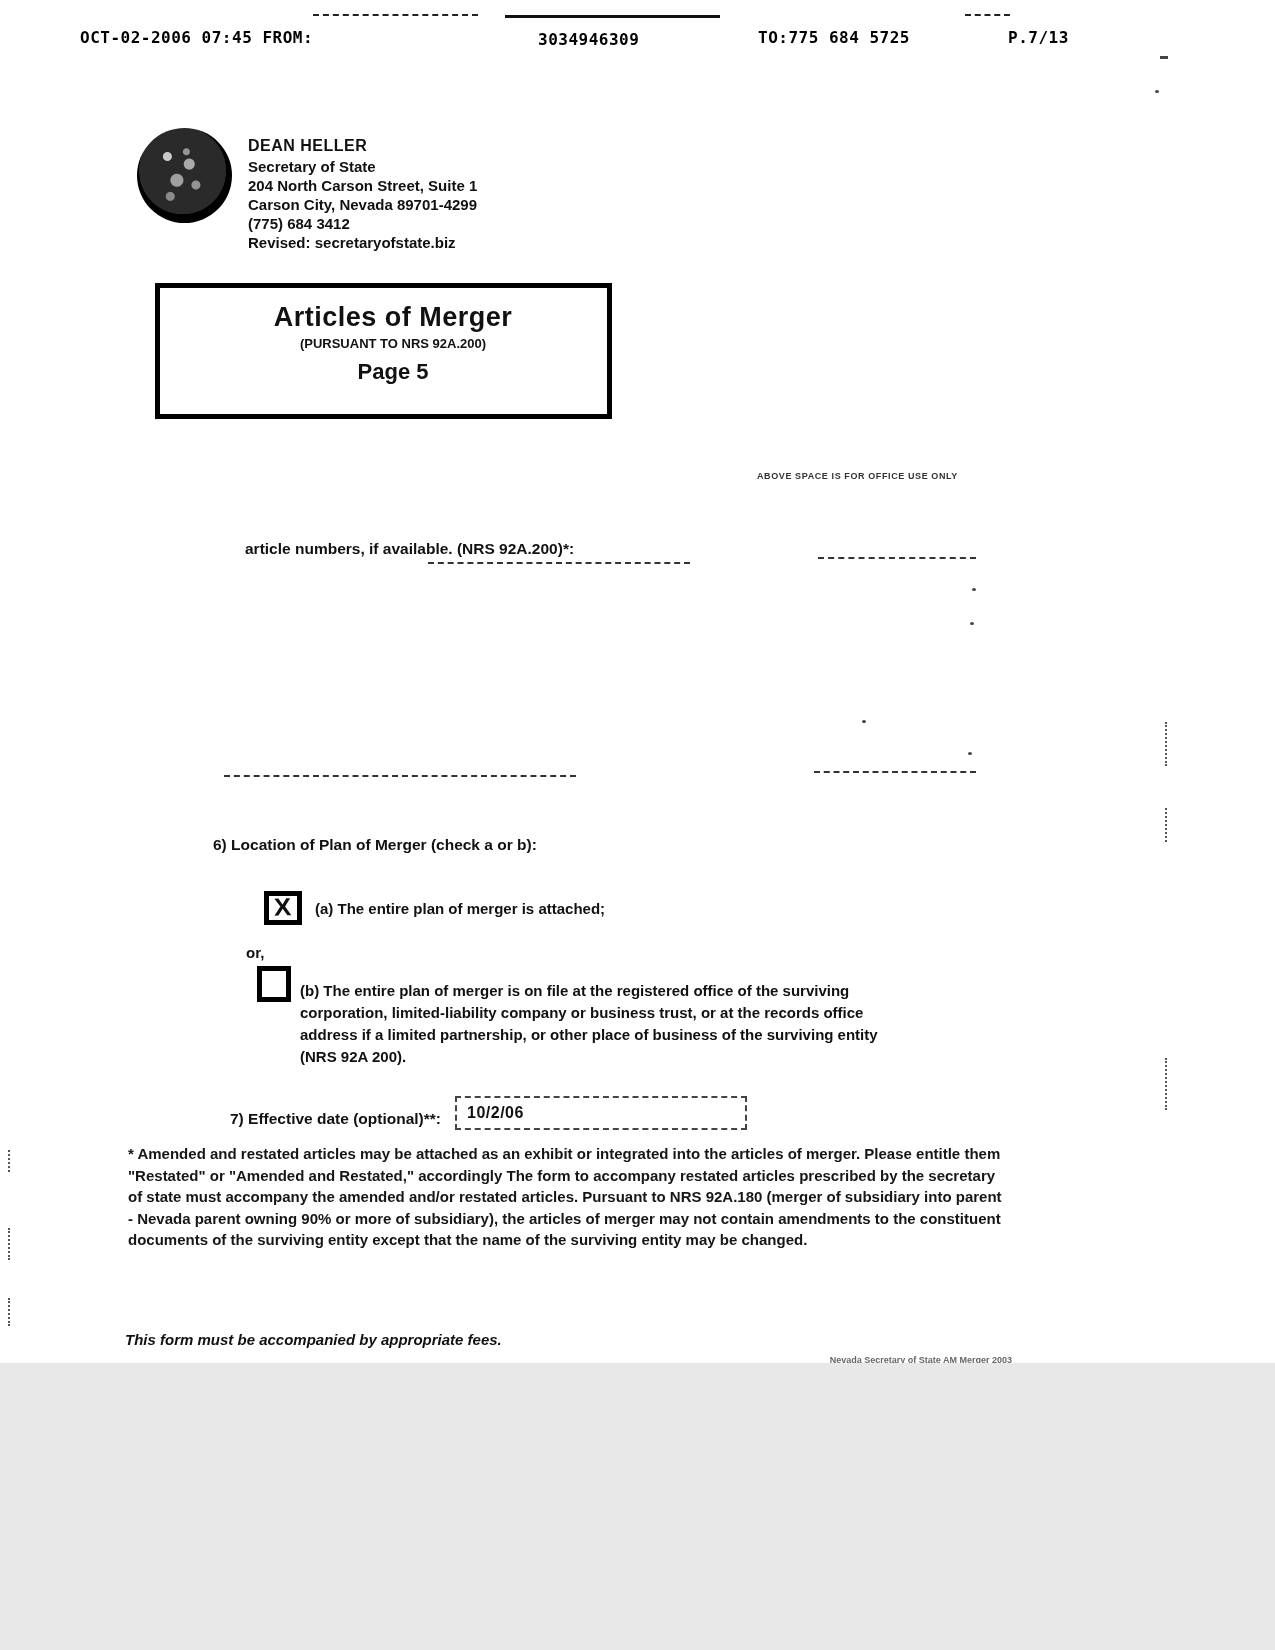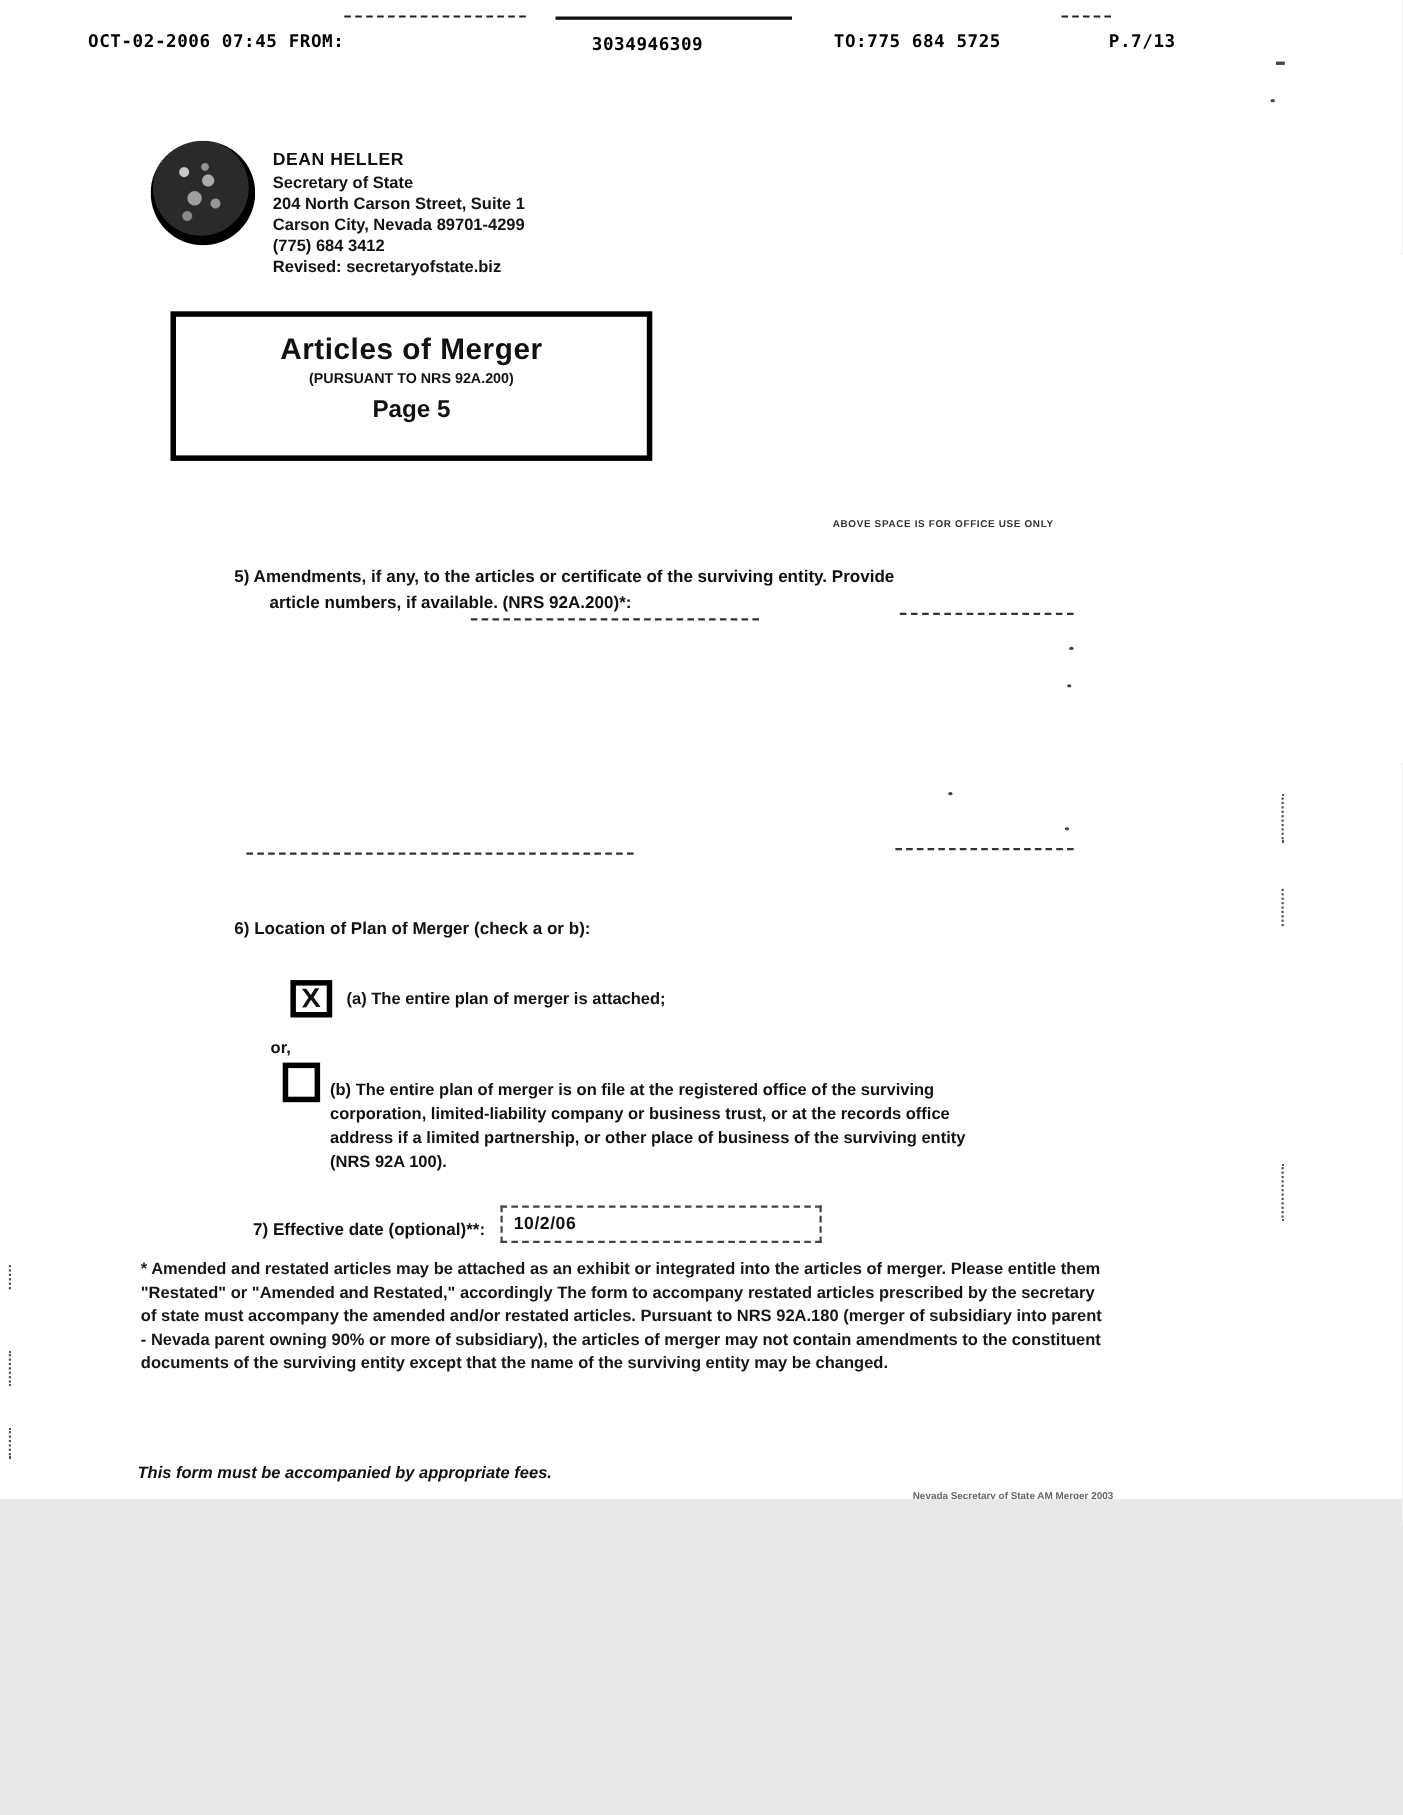--- a/index.html
+++ b/index.html
@@ -31,21 +31,21 @@
       radial-gradient(circle at 35% 72%, rgba(255,255,255,.45) 0 4px, transparent 5px),
       radial-gradient(circle at 52% 25%, rgba(255,255,255,.5) 0 3px, transparent 4px),
       radial-gradient(circle at 48% 45%, #2a2a2a 0 60%, #000 61%),
       #050505;
   }
   .letterhead{font-size:15px;font-weight:bold;line-height:19px;white-space:nowrap;}
   .letterhead .name{font-size:16px;letter-spacing:.5px;margin-bottom:2px;}
   
   .titlebox{
     width:428px;height:112px;border:5px solid #000;
-    text-align:center;padding-top:14px;box-sizing:content-box;
+    text-align:center;padding-top:14px;box-sizing:content-box;padding-left:19px;
   }
   .titlebox .t{font-size:27px;font-weight:bold;letter-spacing:.5px;}
   .titlebox .s{font-size:13px;font-weight:bold;margin-top:3px;}
   .titlebox .p{font-size:22px;font-weight:bold;margin-top:8px;}
   .office-note{font-size:9px;font-weight:bold;color:#333;letter-spacing:.6px;white-space:nowrap;}
   .form-bold{font-size:15px;font-weight:bold;line-height:23px;}
   .sec-head{font-size:15.5px;font-weight:bold;white-space:nowrap;}
   .dashline{border-top:2px dashed #333;}
   
   .cbx{border:5px solid #000;background:#fff;display:flex;align-items:center;justify-content:center;}
@@ -84,21 +84,20 @@
   </div>
 
   <div class="abs titlebox" style="left:155px;top:283px;">
     <div class="t">Articles of Merger</div>
     <div class="s">(PURSUANT TO NRS 92A.200)</div>
     <div class="p">Page 5</div>
   </div>
 
   <div class="abs office-note" style="left:757px;top:471px;">ABOVE SPACE IS FOR OFFICE USE ONLY</div>
 
-  <div class="abs sec-head" style="left:213px;top:516px;">5) Amendments, if any, to the articles or certificate of the surviving entity. Provide</div>
   <div class="abs sec-head" style="left:245px;top:540px;">article numbers, if available. (NRS 92A.200)*:</div>
 
   <div class="abs dashline" style="left:428px;top:562px;width:262px;"></div>
   <div class="abs dashline" style="left:818px;top:557px;width:158px;"></div>
   <div class="abs dashline" style="left:224px;top:775px;width:352px;"></div>
   <div class="abs dashline" style="left:814px;top:771px;width:162px;"></div>
   <div class="abs speck" style="left:972px;top:588px;"></div>
   <div class="abs speck" style="left:970px;top:622px;"></div>
   <div class="abs speck" style="left:862px;top:720px;"></div>
   <div class="abs speck" style="left:968px;top:752px;"></div>
@@ -106,21 +105,21 @@
   <div class="abs sec-head" style="left:213px;top:836px;">6) Location of Plan of Merger (check a or b):</div>
 
   <div class="abs cbx" style="left:264px;top:891px;width:28px;height:24px;">
     <span class="x">X</span>
   </div>
   <div class="abs form-bold" style="left:315px;top:897px;">(a) The entire plan of merger is attached;</div>
 
   <div class="abs or" style="left:246px;top:944px;">or,</div>
 
   <div class="abs cbx" style="left:257px;top:966px;width:24px;height:26px;"></div>
-  <div class="abs para" style="left:300px;top:980px;width:615px;">(b) The entire plan of merger is on file at the registered office of the surviving corporation, limited-liability company or business trust, or at the records office address if a limited partnership, or other place of business of the surviving entity (NRS 92A 100).</div>
+  <div class="abs para" style="left:300px;top:980px;width:615px;">(b) The entire plan of merger is on file at the registered office of the surviving corporation, limited-liability company or business trust, or at the records office address if a limited partnership, or other place of business of the surviving entity (NRS 92A 200).</div>
 
   <div class="abs sec-head" style="left:230px;top:1110px;">7) Effective date (optional)**:</div>
   <div class="abs datebox" style="left:455px;top:1096px;width:292px;height:34px;">
     <span class="dateval">10/2/06</span>
   </div>
 
   <div class="abs footnote" style="left:128px;top:1143px;width:875px;">* Amended and restated articles may be attached as an exhibit or integrated into the articles of merger. Please entitle them "Restated" or "Amended and Restated," accordingly  The form to accompany restated articles prescribed by the secretary of state must accompany the amended and/or restated articles. Pursuant to NRS 92A.180 (merger of subsidiary into parent - Nevada parent owning 90% or more of subsidiary), the articles of merger may not contain amendments to the constituent documents of the surviving entity except that the name of the surviving entity may be changed.</div>
   <div class="abs fees" style="left:125px;top:1331px;">This form must be accompanied by appropriate fees.</div>
 
   <div class="abs fineprint" style="left:700px;top:1354px;width:312px;">

